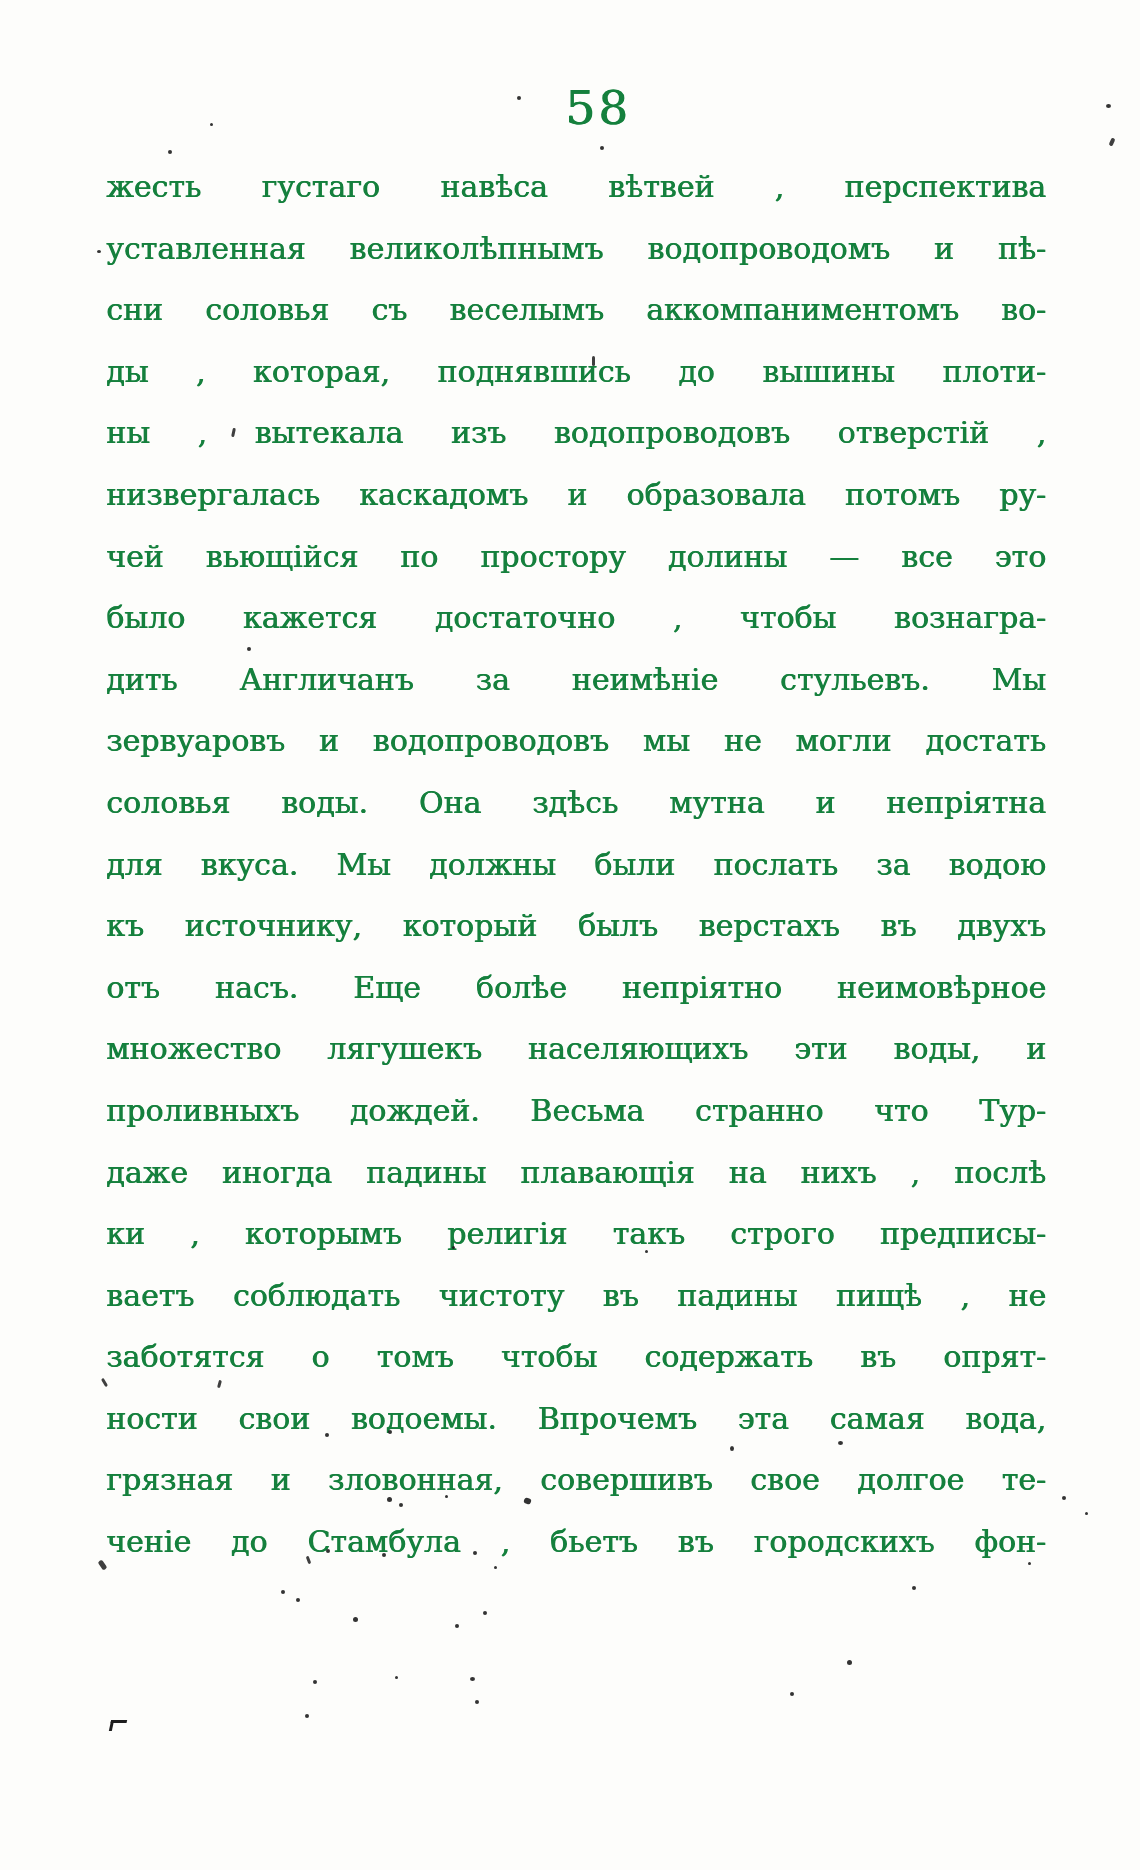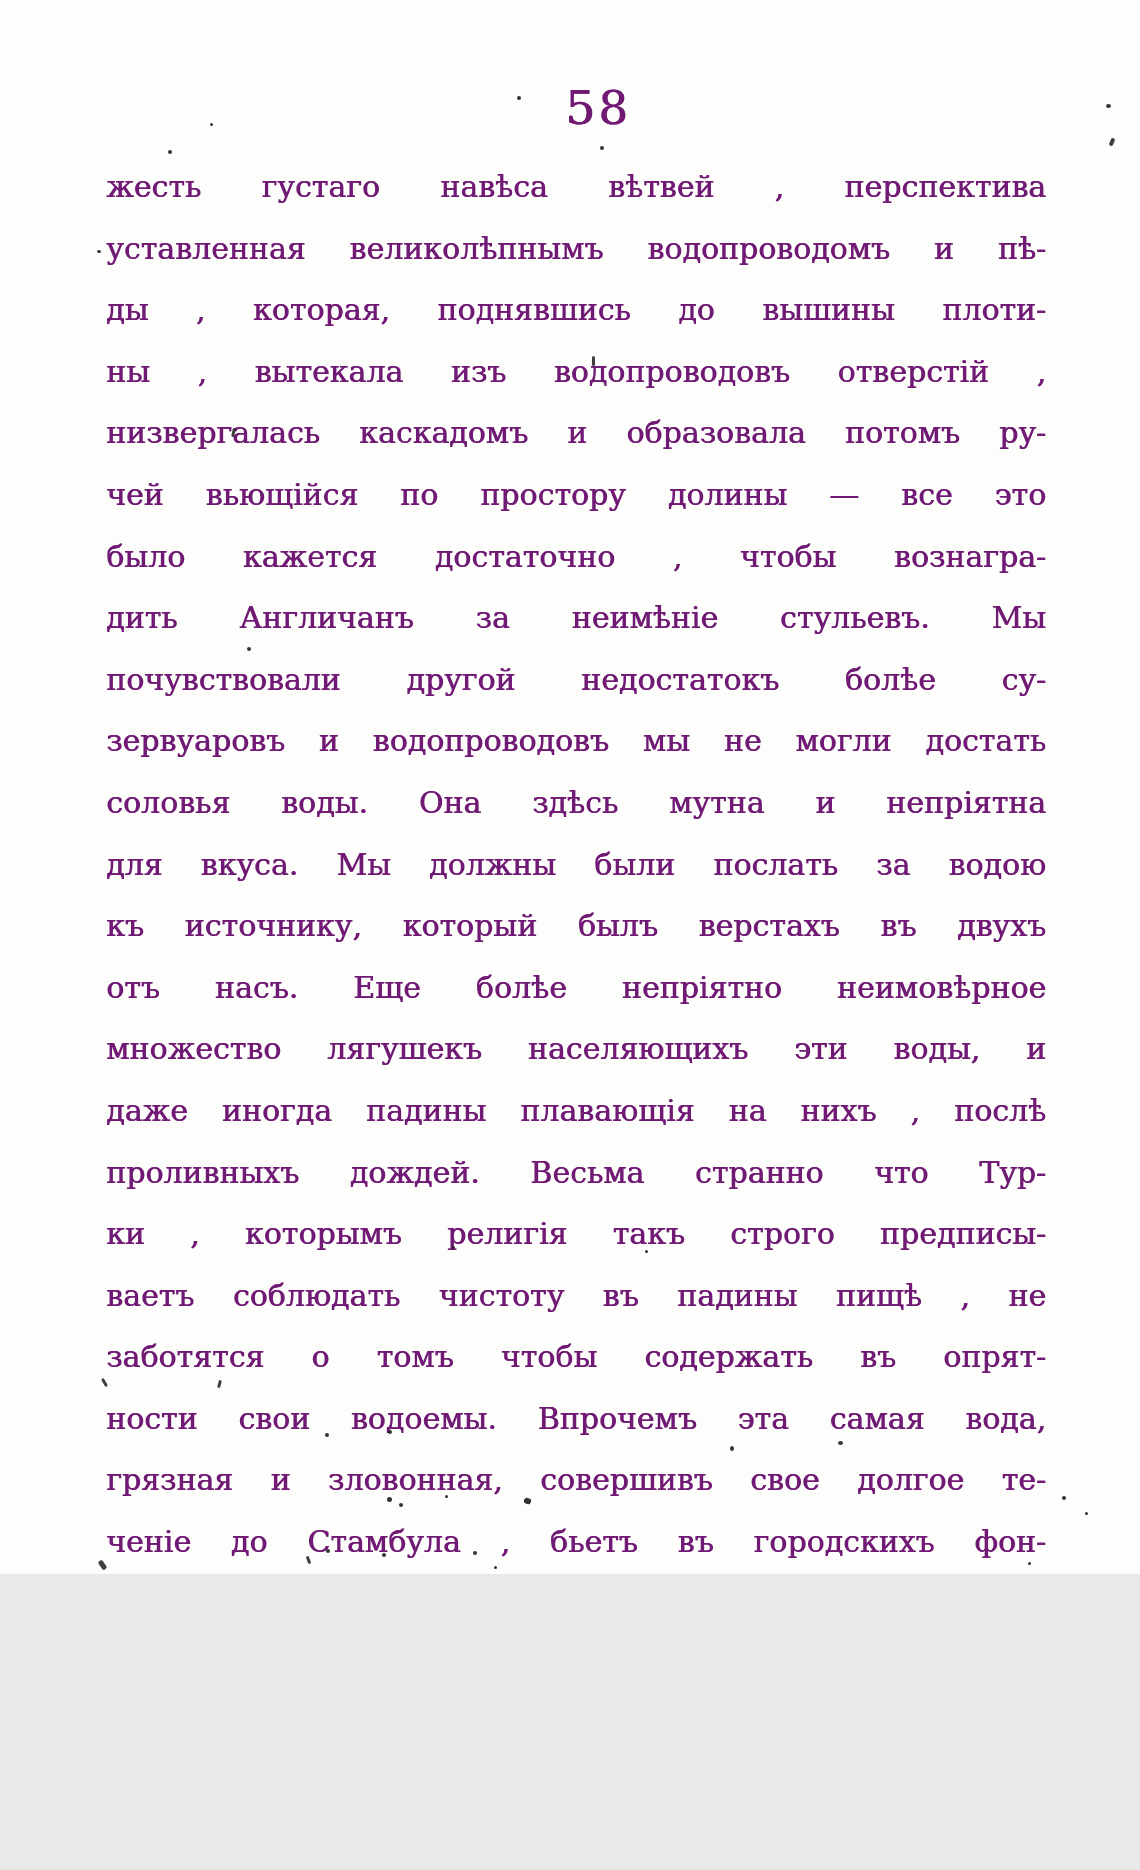--- a/index.html
+++ b/index.html
@@ -1,23 +1,23 @@
 <!DOCTYPE html>
 <html><head>
 <meta charset="utf-8">
 <style>
   html, body { margin: 0; padding: 0; background: #e9e9e9; }
   .page {
     position: relative;
     width: 1140px;
-    height: 1574px;
+    height: 1870px;
     background: #fdfdfb;
     overflow: hidden;
     font-family: "DejaVu Serif", serif;
-    color: #701a75;
+    color: #15803d;
   }
   .page-number {
     position: absolute;
     top: 82px;
     left: 538px;
     width: 120px;
     text-align: center;
     font-size: 47px;
     line-height: 52px;
     letter-spacing: 3px;
@@ -68,35 +68,35 @@
 </head>
 <body>
 
 <div class="page">
 
   <div class="page-number">58</div>
 
   <div class="text-block">
     <p class="line">жесть густаго навѣса вѣтвей , перспектива</p>
     <p class="line">уставленная великолѣпнымъ водопроводомъ и пѣ-</p>
+    <p class="line">сни соловья съ веселымъ аккомпаниментомъ во-</p>
     <p class="line">ды , которая, поднявшись до вышины плоти-</p>
     <p class="line">ны , вытекала изъ водопроводовъ отверстій ,</p>
     <p class="line">низвергалась каскадомъ и образовала потомъ ру-</p>
     <p class="line">чей вьющійся по простору долины — все это</p>
     <p class="line">было кажется достаточно , чтобы вознагра-</p>
     <p class="line">дить Англичанъ за неимѣніе стульевъ. Мы</p>
-    <p class="line">почувствовали другой недостатокъ болѣе су-</p>
     <p class="line">зервуаровъ и водопроводовъ мы не могли достать</p>
     <p class="line">соловья воды.  Она здѣсь мутна и непріятна</p>
     <p class="line">для вкуса. Мы должны были послать за водою</p>
     <p class="line">къ источнику, который былъ верстахъ въ двухъ</p>
     <p class="line">отъ насъ.  Еще болѣе непріятно неимовѣрное</p>
     <p class="line">множество лягушекъ населяющихъ эти воды, и</p>
+    <p class="line">проливныхъ дождей. Весьма странно что Тур-</p>
     <p class="line">даже иногда падины плавающія на нихъ , послѣ</p>
-    <p class="line">проливныхъ дождей. Весьма странно что Тур-</p>
     <p class="line">ки , которымъ религія такъ строго предписы-</p>
     <p class="line">ваетъ соблюдать чистоту въ падины пищѣ , не</p>
     <p class="line">заботятся о томъ чтобы содержать въ опрят-</p>
     <p class="line">ности свои водоемы. Впрочемъ эта самая вода,</p>
     <p class="line">грязная и зловонная, совершивъ свое долгое те-</p>
     <p class="line">ченіе до Стамбула , бьетъ въ городскихъ фон-</p>
   </div>
 
   <i class="speck" style="left:517px;top:96px;width:4px;height:4px;"></i>
   <i class="speck" style="left:600px;top:146px;width:4px;height:4px;"></i>

